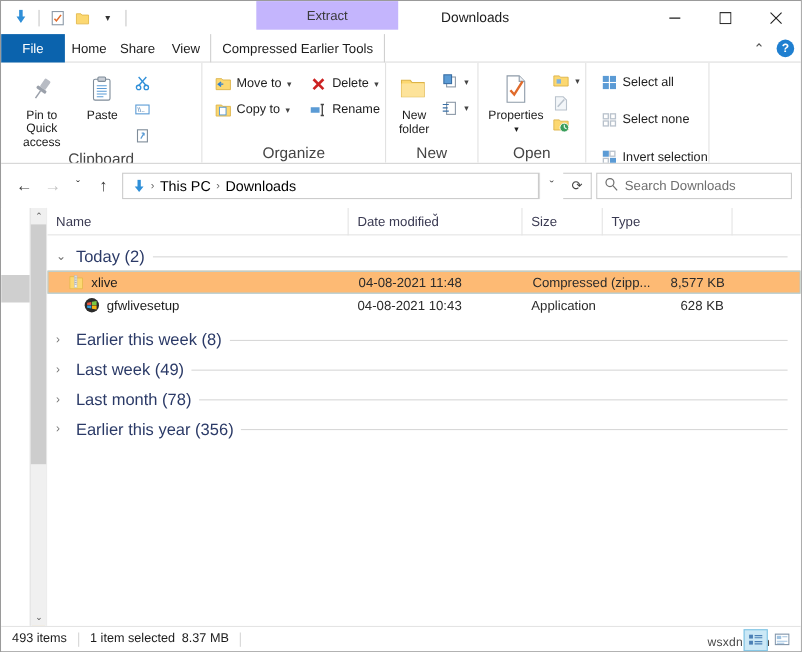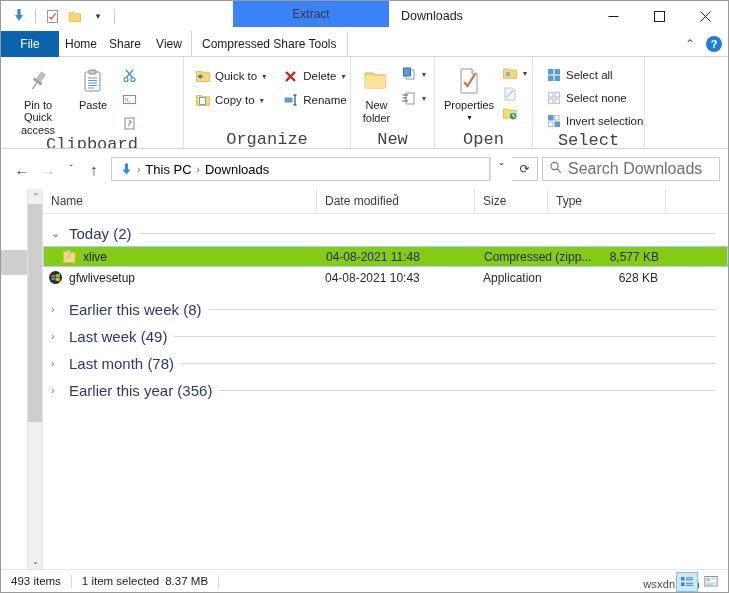--- a/index.html
+++ b/index.html
@@ -38,22 +38,22 @@
   .qat-btn {
     width: 20px; height: 20px;
     display: flex; align-items: center; justify-content: center;
   }
   .qat-sep {
     width: 1px; height: 15px; background: #c8c8c8; margin: 0 3px;
   }
   .ctx-tab-strip {
     position: absolute;
     left: 232px; top: 0;
-    width: 156px; height: 26px;
-    background: #3b82f6;
+    width: 129px; height: 26px;
+    background: #c4b5fd;
     display: flex; align-items: center; justify-content: center;
   }
   .ctx-tab-label {
     font-size: 12px;
     color: #3a3a3a;
   }
   .win-title {
     position: absolute;
     left: 400px; top: 0; height: 30px;
     display: flex; align-items: center;
@@ -136,25 +136,24 @@
     padding: 0;
   }
   .rgroup-inner {
     flex: 1;
     display: flex;
     align-items: flex-start;
     padding: 4px 6px 0 6px;
   }
   .rgroup-title {
     height: 17px;
-    font-size: 17px;
+    font-size: 14px;
     color: #444;
     text-align: center;
     line-height: 17px;
-    font-family: Liberation Mono, monospace;
   }
   .big-btn {
     display: flex;
     flex-direction: column;
     align-items: center;
     justify-content: flex-start;
     padding: 3px 5px 0 5px;
     width: 62px;
     text-align: center;
   }
@@ -221,21 +220,21 @@
   }
   .search-box {
     width: 178px; height: 24px;
     border: 1px solid #ccc;
     display: flex; align-items: center;
     gap: 6px;
     padding: 0 6px;
     margin-left: 4px;
     background: #fff;
   }
-  .search-ph { font-size: 16px; color: #6f6f6f; text-align: right; }
+  .search-ph { font-size: 12px; color: #6f6f6f; text-align: right; }
 
   
   .main {
     position: relative;
     height: 380px;
     display: flex;
     background: #fff;
   }
 
   
@@ -342,26 +341,26 @@
   }
 
   .row {
     display: flex;
     align-items: center;
     height: 21px;
     font-size: 12px;
     color: #1c1c1c;
   }
   .row.selected {
-    background: #84cc16;
+    background: #fdba74;
     border: 1px solid #a6d4ea;
     height: 21px;
   }
   .cell { padding-left: 8px; overflow: hidden; white-space: nowrap; }
-  .cell.c-name { width: 274px; display: flex; align-items: center; gap: 6px; padding-left: 4px; }
+  .cell.c-name { width: 274px; display: flex; align-items: center; gap: 6px; padding-left: 32px; }
   .cell.c-date { width: 158px; color: #2b2b2b; }
   .cell.c-type { width: 118px; color: #2b2b2b; }
   .cell.c-size { width: 73px; text-align: right; padding-left: 0; padding-right: 8px; color: #2b2b2b; }
   .row.selected .cell.c-name { padding-left: 17px; }
   .fico { width: 16px; height: 16px; flex: 0 0 16px; display: flex; align-items: center; justify-content: center; }
 
   
   .statusbar {
     position: relative;
     height: 23px;
@@ -447,21 +446,21 @@
           </svg>
       </div>
     </div>
   </div>
 
   <div class="ribbon-tabs">
     <div class="rtab file">File</div>
     <div class="rtab">Home</div>
     <div class="rtab">Share</div>
     <div class="rtab">View</div>
-    <div class="rtab ctx">Compressed Share Tools</div>
+    <div class="rtab ctx">Compressed Earlier Tools</div>
     <div class="ribbon-right">
       <div class="collapse-chevron">⌃</div>
       <div class="help-btn">?</div>
     </div>
   </div>
 
   <div class="ribbon-body">
 
     <div class="rgroup" style="width:183px;">
       <div class="rgroup-inner">
@@ -529,21 +528,21 @@
     <div class="rgroup" style="width:167px;">
       <div class="rgroup-inner" style="padding-top:6px;">
         <div class="small-col" style="width:84px;">
           <div class="small-btn">
             <span class="ico">
               <svg width="16" height="16" viewBox="0 0 16 16">
                 <path d="M1.5 3.5 h5 l1 1.2 h7 v8.8 h-13 z" fill="#fcd871" stroke="#dcb348" stroke-width="0.8"></path>
                 <path d="M8 8.5 L4.5 8.5 M6 6.5 L3.5 8.5 L6 10.5" stroke="#2f7fd0" stroke-width="1.3" fill="none"></path>
               </svg>
             </span>
-            <span>Quick to</span>
+            <span>Move to</span>
             <span class="caret">▾</span>
           </div>
           <div class="small-btn">
             <span class="ico">
               <svg width="16" height="16" viewBox="0 0 16 16">
                 <path d="M1.5 3.5 h5 l1 1.2 h7 v8.8 h-13 z" fill="#fcd871" stroke="#dcb348" stroke-width="0.8"></path>
                 <rect x="4.5" y="5.5" width="6" height="7" fill="#fff" stroke="#5b9bd5" stroke-width="0.9"></rect>
               </svg>
             </span>
             <span>Copy to</span>
@@ -659,21 +658,21 @@
               </svg>
             </span>
           </div>
         </div>
       </div>
       <div class="rgroup-title">Open</div>
     </div>
 
     <div class="rgroup" style="width:112px;">
       <div class="rgroup-inner" style="padding-top:5px;padding-left:8px;">
-        <div class="small-col" style="gap:1px;text-align:center;">
+        <div class="small-col" style="gap:12px;text-align:center;">
           <div class="small-btn">
             <span class="ico">
               <svg width="14" height="14" viewBox="0 0 14 14">
                 <rect x="1" y="1" width="5.5" height="5.5" fill="#5b9bd5"></rect>
                 <rect x="7.5" y="1" width="5.5" height="5.5" fill="#5b9bd5"></rect>
                 <rect x="1" y="7.5" width="5.5" height="5.5" fill="#5b9bd5"></rect>
                 <rect x="7.5" y="7.5" width="5.5" height="5.5" fill="#5b9bd5"></rect>
               </svg>
             </span>
             <span>Select all</span>

